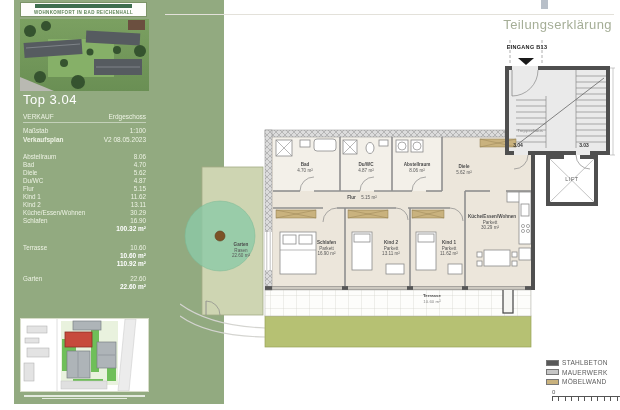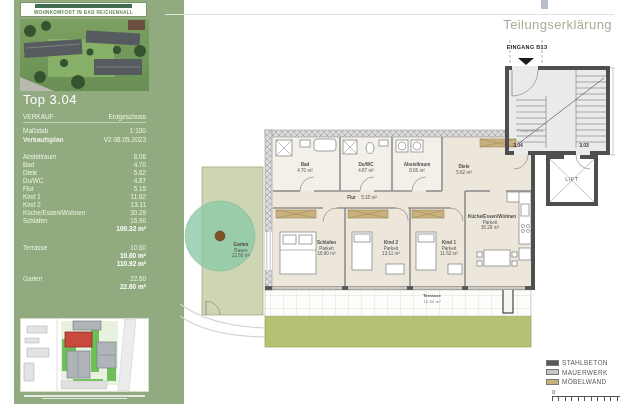--- a/index.html
+++ b/index.html
@@ -1,19 +1,19 @@
 <!DOCTYPE html>
 <html><head>
 <meta charset="utf-8">
 <style>
   html,body{margin:0;padding:0;background:#fff;font-family:"Liberation Sans",sans-serif;}
   #stage{position:relative;width:620px;height:410px;background:#ffffff;overflow:hidden;}
 
   
-  .sidebar{position:absolute;left:14px;top:0;width:170px;height:404px;background:#92aa80;}
+  .sidebar{position:absolute;left:14px;top:0;width:170px;height:404px;background:#92aa80;padding-left:40px;}
   .sb-head{position:absolute;left:6px;top:2px;width:127px;height:15px;background:#fdfdfb;
            border:1px solid #7c9468;box-sizing:border-box;display:flex;flex-direction:column;
            align-items:center;justify-content:flex-end;padding-bottom:1px;}
   .sb-logo-bar{width:78%;height:4px;background:#3f6e4f;margin-bottom:2px;}
   .sb-slogan{font-size:4.5px;letter-spacing:.4px;color:#5d8457;font-weight:bold;white-space:nowrap;}
   .sb-photo{position:absolute;left:6px;top:19px;width:129px;height:72px;overflow:hidden;}
   .sb-body{position:absolute;left:9px;top:92px;width:123px;color:#f2f5ec;}
   .sb-title{font-size:13px;font-weight:400;color:#ffffff;letter-spacing:.5px;margin-bottom:5px;}
   .irow{display:flex;justify-content:space-between;font-size:6.5px;line-height:9px;color:#eef3e4;}
   .irow.sep{border-bottom:.5px solid rgba(255,255,255,.45);margin-bottom:3px;padding-bottom:1px;}

